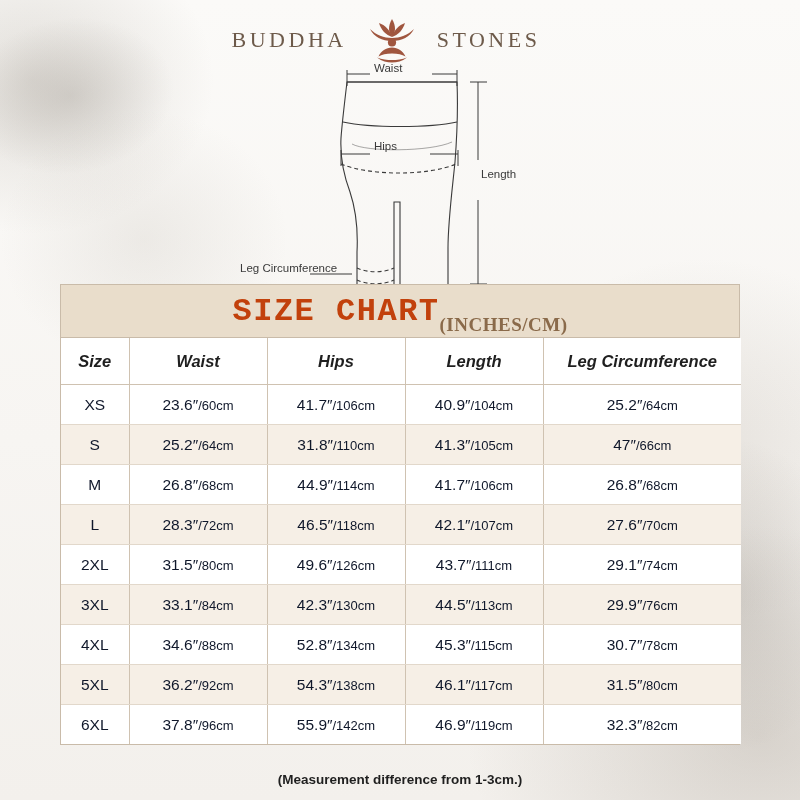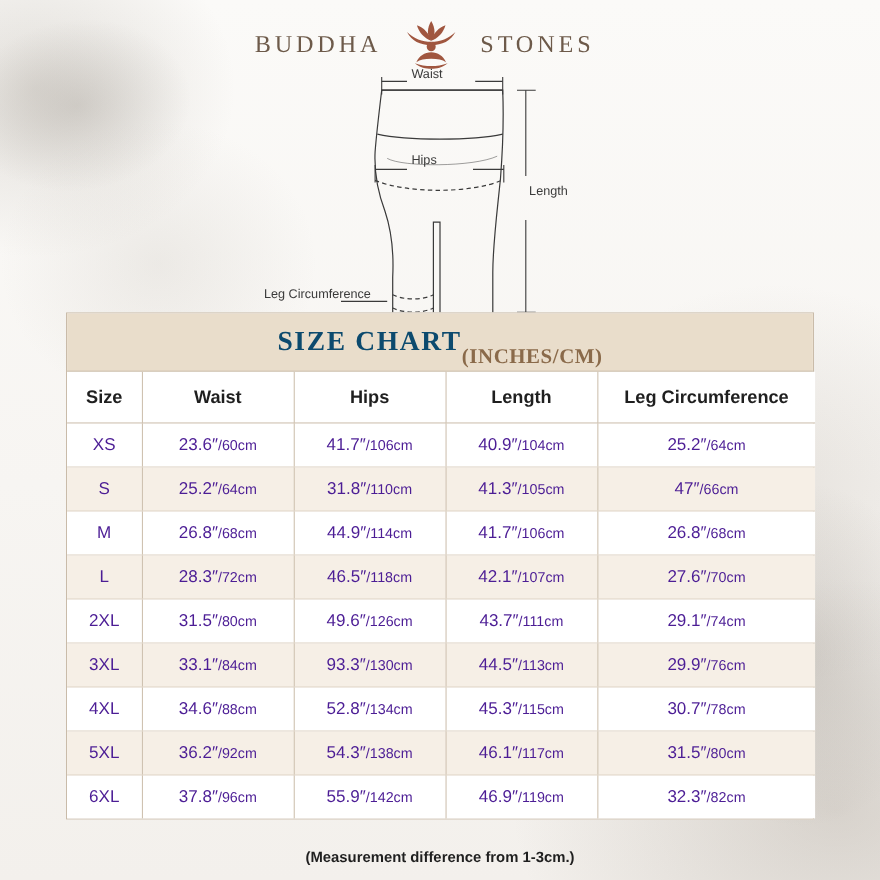--- a/index.html
+++ b/index.html
@@ -101,56 +101,57 @@
   }
   .chart-title {
     height: 52px;
     background: #e9ddcb;
     display: flex;
     align-items: center;
     justify-content: center;
     border-bottom: 1px solid #c9bba9;
   }
   .chart-title .t-main {
-    font-family: Liberation Serif, serif;
-    font-size: 25px;
+    font-family: Liberation Mono, monospace;
+    font-size: 32px;
     letter-spacing: 1.5px;
-    color: #0c4a6e;
+    color: #c2410c;
     font-weight: 700;
   }
   .chart-title .t-sub {
     font-family: "Liberation Serif", serif;
     font-size: 19px;
     letter-spacing: 0.5px;
     color: #8a6a4a;
     font-weight: 700;
     margin-top: 28px;
   }
   table.size-table {
     width: 100%;
     border-collapse: collapse;
     table-layout: fixed;
   }
   table.size-table th,
   table.size-table td {
     border-right: 1px solid #cfc2b1;
     border-bottom: 1px solid #e2d8cb;
     text-align: center;
-    color: #4c1d95;
+    color: #0f172a;
     font-weight: 400;
   }
   table.size-table th:last-child,
   table.size-table td:last-child { border-right: none; }
   table.size-table thead th {
     height: 44px;
     font-size: 16.5px;
     font-weight: 700;
     color: #1f1f1f;
     border-bottom: 1px solid #cfc2b1;
     background: #ffffff;
+    font-style: italic;
   }
   table.size-table tbody td {
     height: 37px;
     font-size: 15.5px;
   }
   table.size-table tbody tr:nth-child(even) { background: #f6efe6; }
   table.size-table tbody tr:nth-child(odd)  { background: #ffffff; }
   table.size-table tbody tr:last-child td { border-bottom: none; }
   .unit { font-size: 13px; }
   .col-size { width: 68px; }
@@ -324,21 +325,21 @@
         <tr>
           <td>2XL</td>
           <td><span>31.5″</span><span class="unit">/80cm</span></td>
           <td><span>49.6″</span><span class="unit">/126cm</span></td>
           <td><span>43.7″</span><span class="unit">/111cm</span></td>
           <td><span>29.1″</span><span class="unit">/74cm</span></td>
         </tr>
         <tr>
           <td>3XL</td>
           <td><span>33.1″</span><span class="unit">/84cm</span></td>
-          <td><span>93.3″</span><span class="unit">/130cm</span></td>
+          <td><span>42.3″</span><span class="unit">/130cm</span></td>
           <td><span>44.5″</span><span class="unit">/113cm</span></td>
           <td><span>29.9″</span><span class="unit">/76cm</span></td>
         </tr>
         <tr>
           <td>4XL</td>
           <td><span>34.6″</span><span class="unit">/88cm</span></td>
           <td><span>52.8″</span><span class="unit">/134cm</span></td>
           <td><span>45.3″</span><span class="unit">/115cm</span></td>
           <td><span>30.7″</span><span class="unit">/78cm</span></td>
         </tr>

